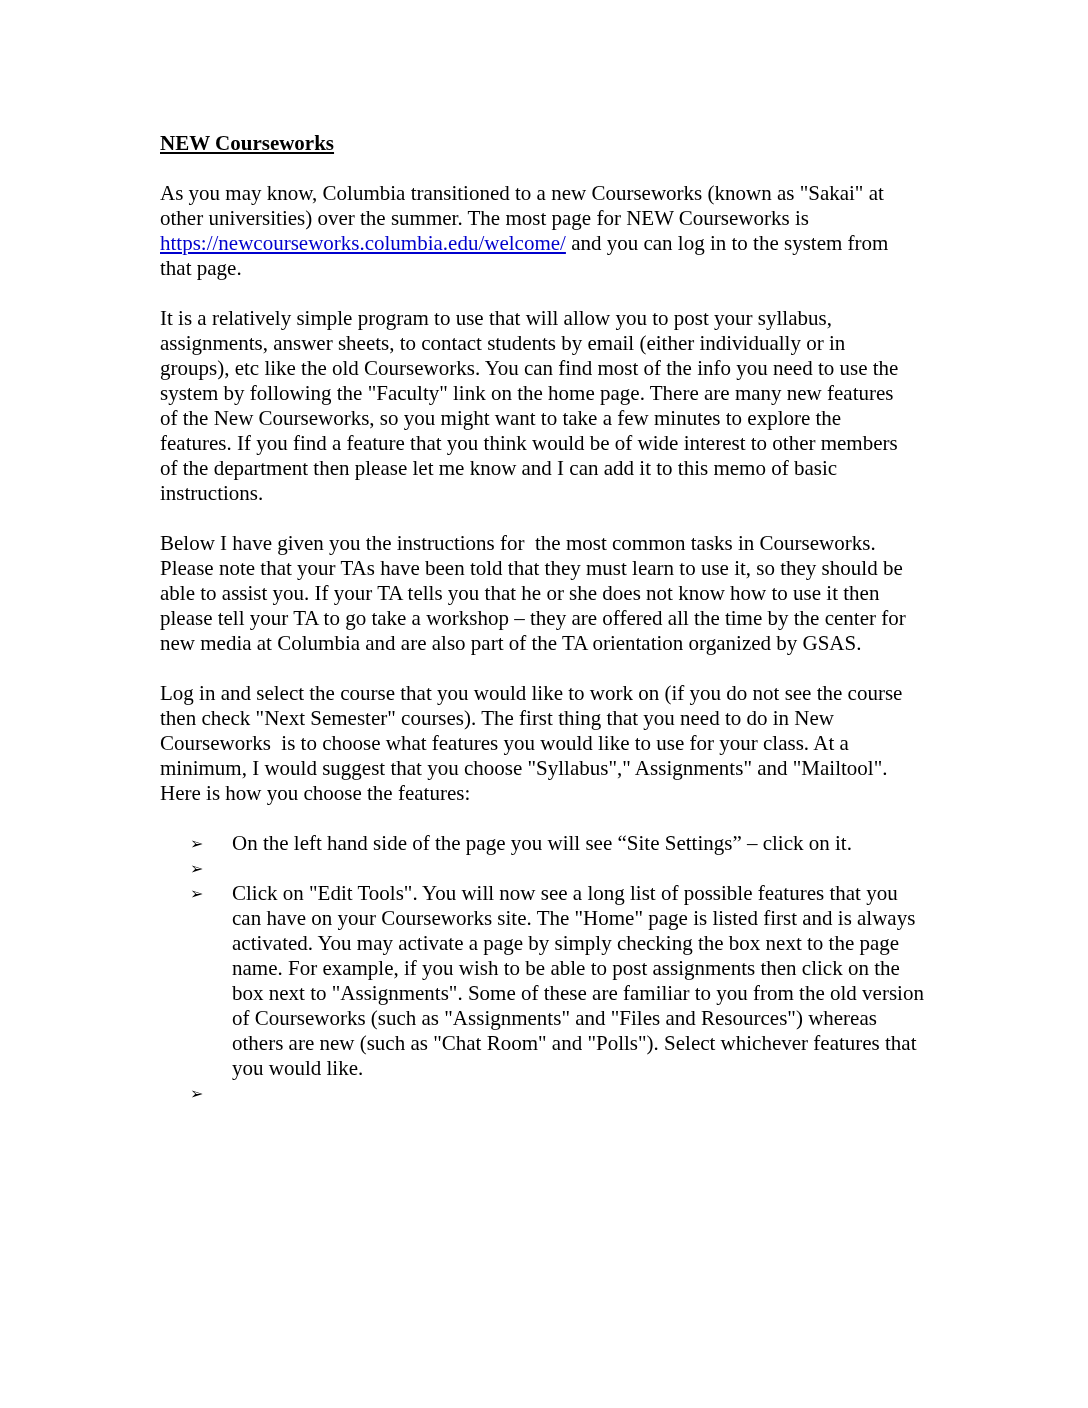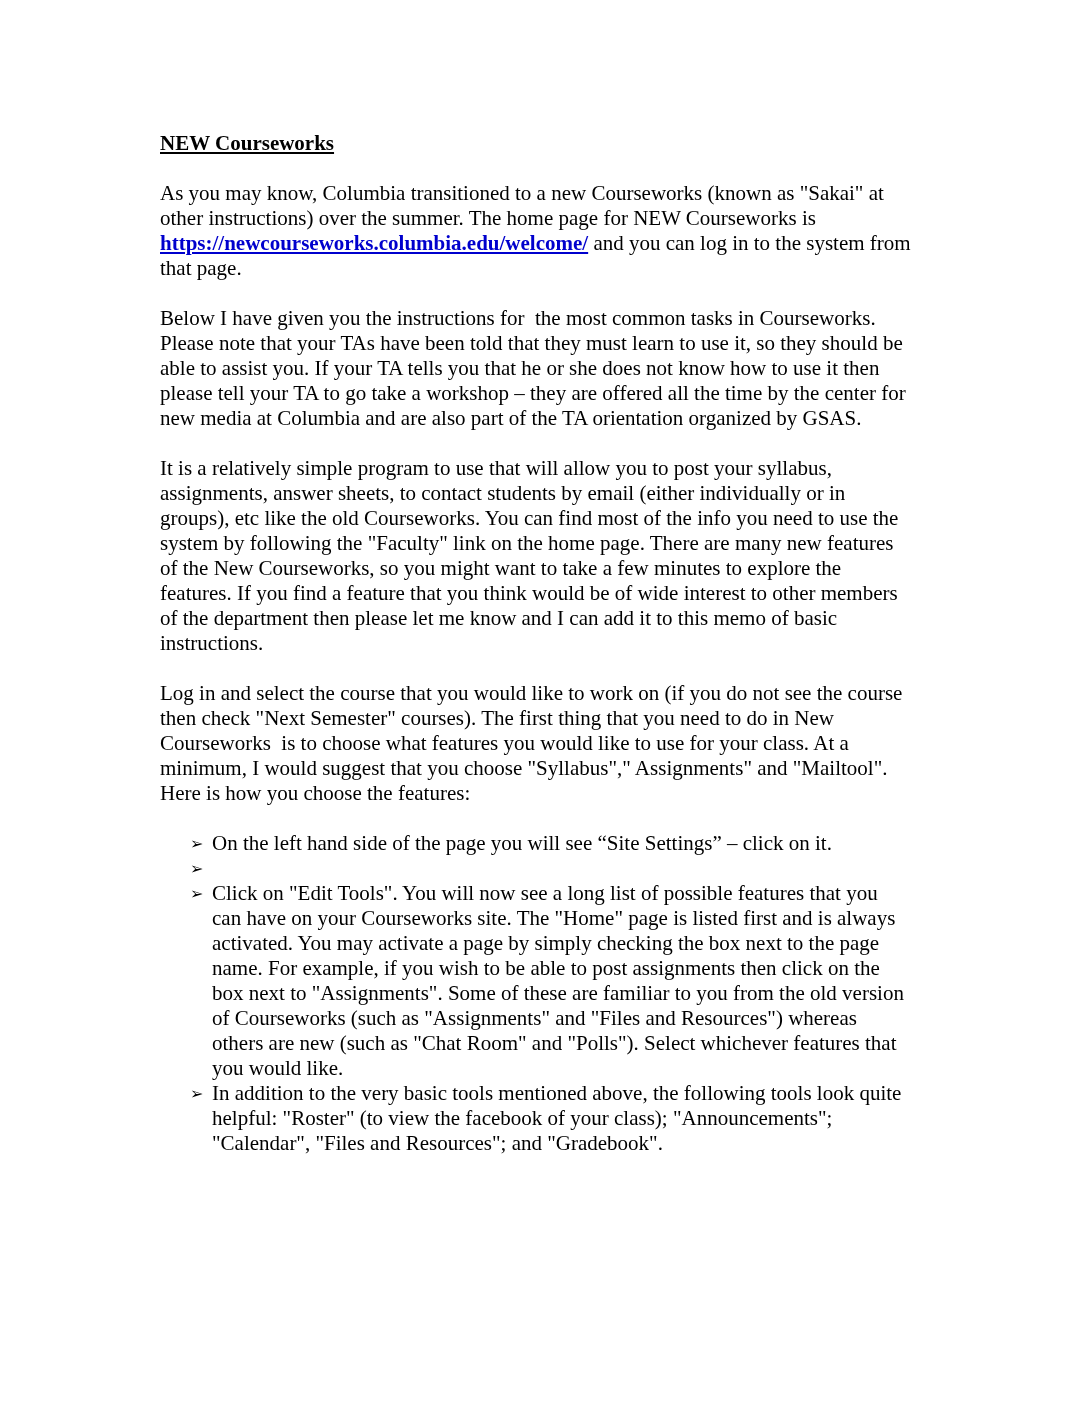--- a/index.html
+++ b/index.html
@@ -36,68 +36,68 @@
   }
   .heading.gap-below { margin-bottom: 25px; }
   .para {
     margin: 0 0 25px 0;
     white-space: pre;
   }
   .link {
     color: var(--link-color);
     text-decoration: underline;
     cursor: pointer;
-    font-weight: bold;
   }
   .bullets {
     list-style: none;
     margin: 0;
     padding: 0 0 0 30px;
   }
   .bullet {
     display: flex;
     align-items: flex-start;
   }
   .marker {
     flex: 0 0 auto;
     width: 22px;
     font-family: "DejaVu Sans", sans-serif;
     font-size: 16px;
     line-height: 25px;
   }
   .btext {
     white-space: pre;
+    margin-left: 20px;
   }
 </style>
 </head>
 <body>
 
 <div class="page">
 
   <h1 class="heading gap-below">NEW Courseworks</h1>
 
   <p class="para"><span>As you may know, Columbia transitioned to a new Courseworks (known as "Sakai" at
-other instructions) over the summer. The home page for NEW Courseworks is
+other universities) over the summer. The most page for NEW Courseworks is
 </span><a class="link">https://newcourseworks.columbia.edu/welcome/</a><span> and you can log in to the system from
 that page.</span></p>
-
-  <p class="para">Below I have given you the instructions for  the most common tasks in Courseworks.
-Please note that your TAs have been told that they must learn to use it, so they should be
-able to assist you. If your TA tells you that he or she does not know how to use it then
-please tell your TA to go take a workshop – they are offered all the time by the center for
-new media at Columbia and are also part of the TA orientation organized by GSAS.</p>
 
   <p class="para">It is a relatively simple program to use that will allow you to post your syllabus,
 assignments, answer sheets, to contact students by email (either individually or in
 groups), etc like the old Courseworks. You can find most of the info you need to use the
 system by following the "Faculty" link on the home page. There are many new features
 of the New Courseworks, so you might want to take a few minutes to explore the
 features. If you find a feature that you think would be of wide interest to other members
 of the department then please let me know and I can add it to this memo of basic
 instructions.</p>
+
+  <p class="para">Below I have given you the instructions for  the most common tasks in Courseworks.
+Please note that your TAs have been told that they must learn to use it, so they should be
+able to assist you. If your TA tells you that he or she does not know how to use it then
+please tell your TA to go take a workshop – they are offered all the time by the center for
+new media at Columbia and are also part of the TA orientation organized by GSAS.</p>
 
 
   <p class="para">Log in and select the course that you would like to work on (if you do not see the course
 then check "Next Semester" courses). The first thing that you need to do in New
 Courseworks  is to choose what features you would like to use for your class. At a
 minimum, I would suggest that you choose "Syllabus"," Assignments" and "Mailtool".
 Here is how you choose the features:</p>
 
   <ul class="bullets">
     <li class="bullet">
@@ -113,19 +113,16 @@
 can have on your Courseworks site. The "Home" page is listed first and is always
 activated. You may activate a page by simply checking the box next to the page
 name. For example, if you wish to be able to post assignments then click on the
 box next to "Assignments". Some of these are familiar to you from the old version
 of Courseworks (such as "Assignments" and "Files and Resources") whereas
 others are new (such as "Chat Room" and "Polls"). Select whichever features that
 you would like.</span>
     </li>
     <li class="bullet">
       <span class="marker">➢</span>
-      <span class="btext">In addition to the very basic tools mentioned above, the following tools look quite
-helpful: "Roster" (to view the facebook of your class); "Announcements";
-"Calendar", "Files and Resources"; and "Gradebook".</span>
     </li>
   </ul>
 
 </div>
 
 </body></html>

